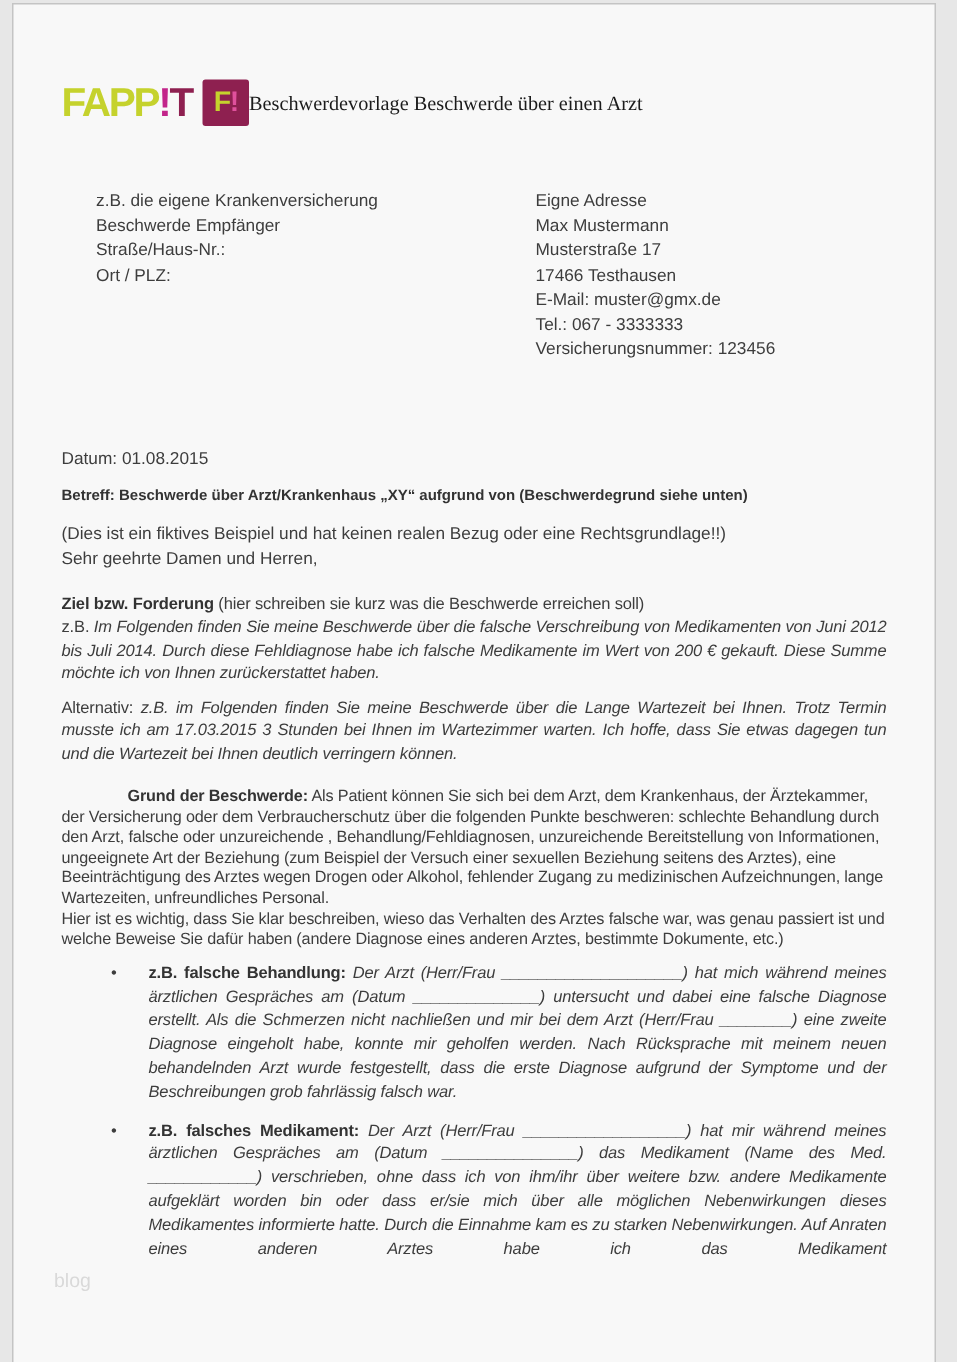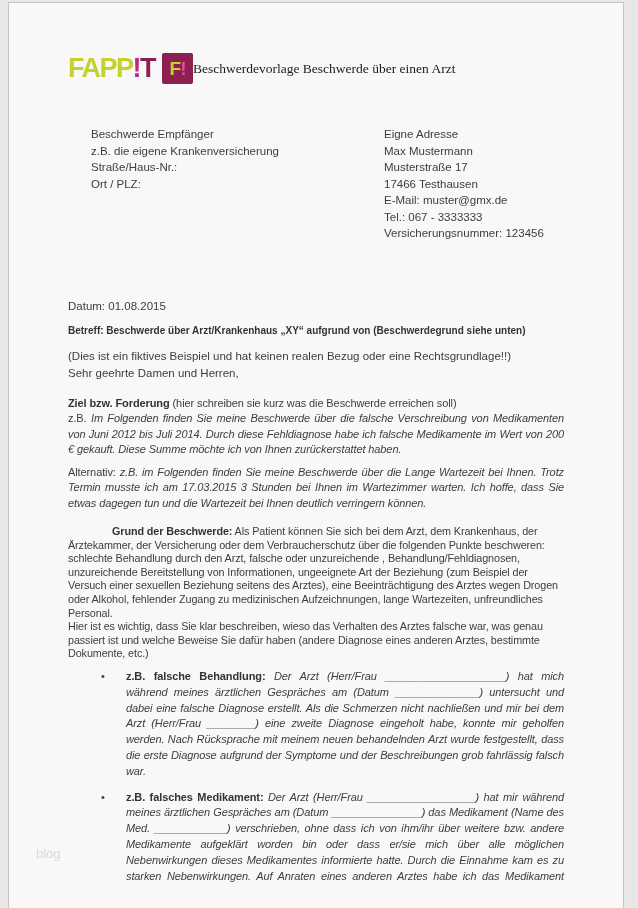--- a/index.html
+++ b/index.html
@@ -10,21 +10,21 @@
   body{
     width:638px;height:908px;overflow:hidden;position:relative;
     background:#e7e7e7;
     font-family:"Liberation Sans", sans-serif;
     color:var(--text);
   }
   .page{
     position:absolute;left:8px;top:2px;width:616px;height:936px;
     background:var(--paper);border:1px solid #c4c4c4;box-sizing:border-box;
   }
-  .content{padding:0 59px;}
+  .content{padding:0 32px;}
 
   
   .header{display:flex;align-items:center;margin-top:50px;}
   .logo-word{
     font-weight:bold;font-size:27px;letter-spacing:-1.5px;line-height:1;
     color:var(--lime);white-space:nowrap;
   }
   .logo-word .excl{color:var(--magenta);}
   .logo-word .tee{color:var(--maroon);}
   .logo-badge{
@@ -82,22 +82,22 @@
       <span class="logo-word"><span>FAPP</span><span class="excl">!</span><span class="tee">T</span></span>
       <span class="logo-badge">
           <span class="bf">F</span>
           <span class="bx">!</span>
         </span>
       <span class="doc-title">Beschwerdevorlage Beschwerde über einen Arzt</span>
     </div>
 
     <div class="addr-row">
       <div class="addr-left">
+        <div>z.B. die eigene Krankenversicherung</div>
         <div>Beschwerde Empfänger</div>
-        <div>z.B. die eigene Krankenversicherung</div>
         <div>Straße/Haus-Nr.:</div>
         <div>Ort / PLZ:</div>
       </div>
       <div class="addr-right">
         <div>Eigne Adresse</div>
         <div>Max Mustermann</div>
         <div>Musterstraße 17</div>
         <div>17466 Testhausen</div>
         <div>E-Mail: muster@gmx.de</div>
         <div>Tel.: 067 - 3333333</div>

